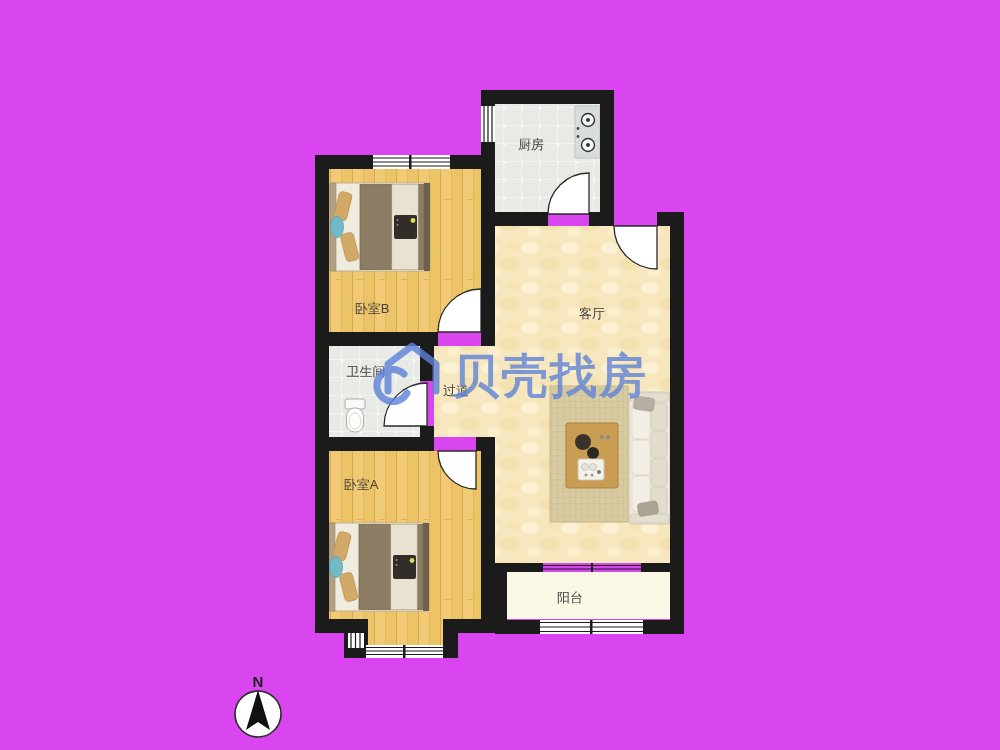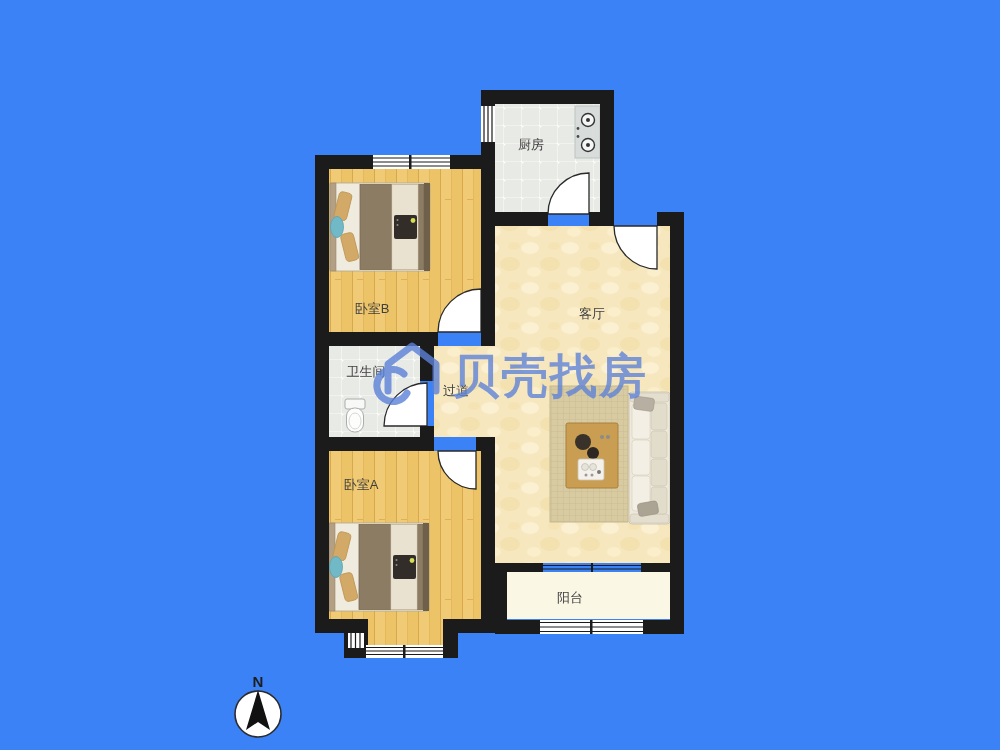--- a/index.html
+++ b/index.html
@@ -1,16 +1,16 @@
 <!DOCTYPE html>
 <html><head>
 <meta charset="utf-8">
 <style>
   html,body{margin:0;padding:0;background:#ffffff;}
-  .canvas{position:relative;width:1000px;height:750px;background:#3b82f6;overflow:hidden;
+  .canvas{position:relative;width:1000px;height:750px;background:#d946ef;overflow:hidden;
           font-family:"Liberation Sans",sans-serif;}
   svg text{font-family:"Liberation Sans",sans-serif;}
   .room-label{fill:#3f3f3f;font-size:13px;}
   .wm-text{font-size:47px;letter-spacing:2px;fill:#5C81D8;opacity:.78;font-weight:bold;}
   .north-label{fill:#1d1d1d;font-size:15px;font-weight:600;}
 </style>
 </head>
 <body>
 
 <div class="canvas">

